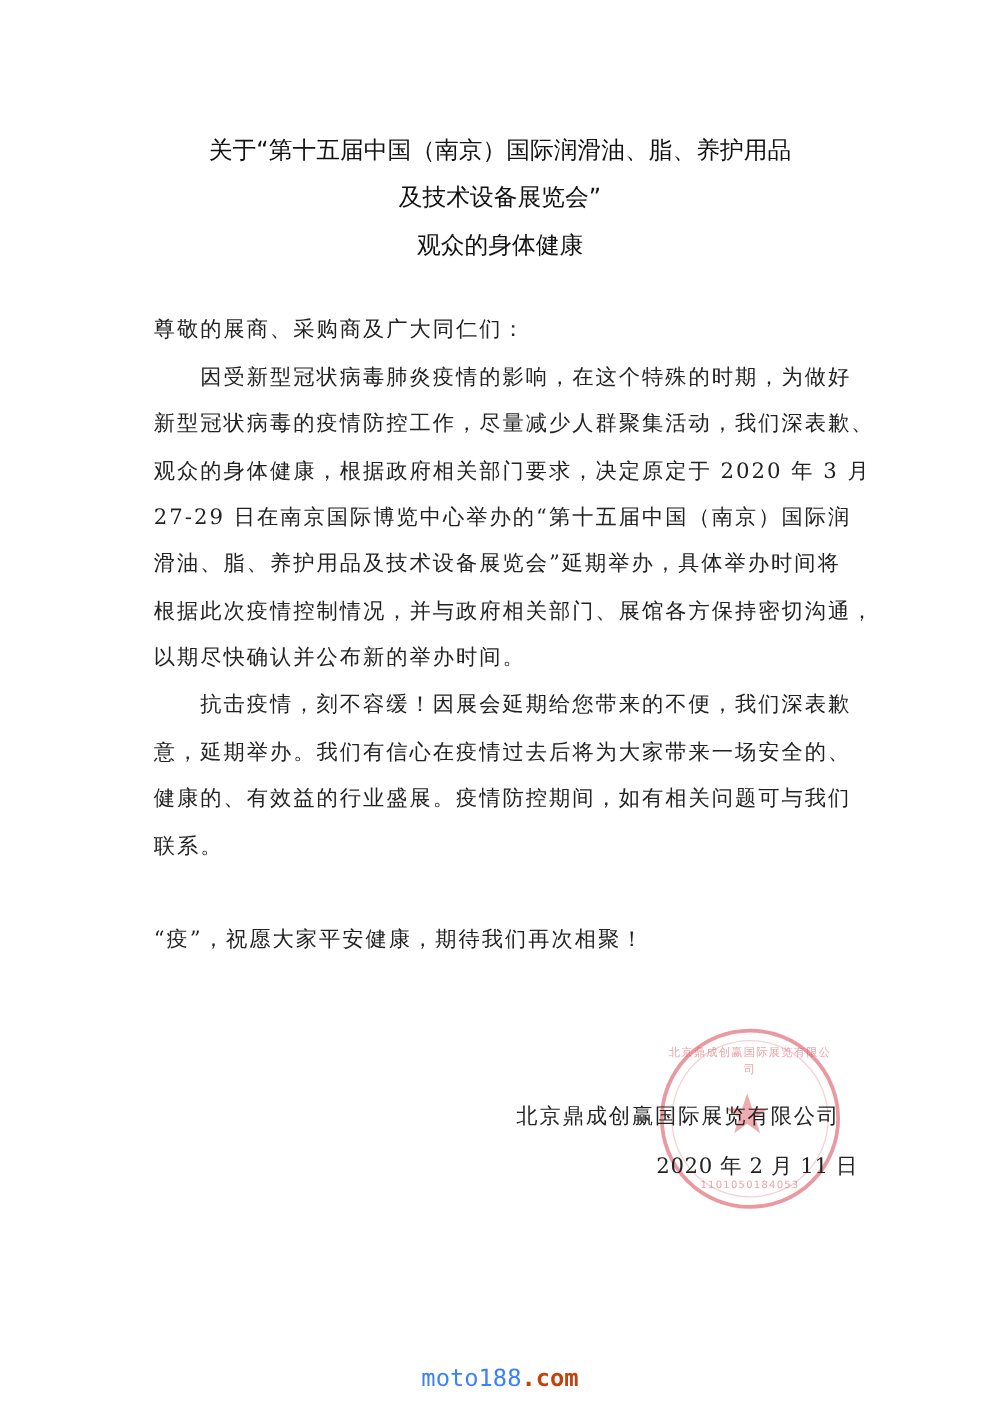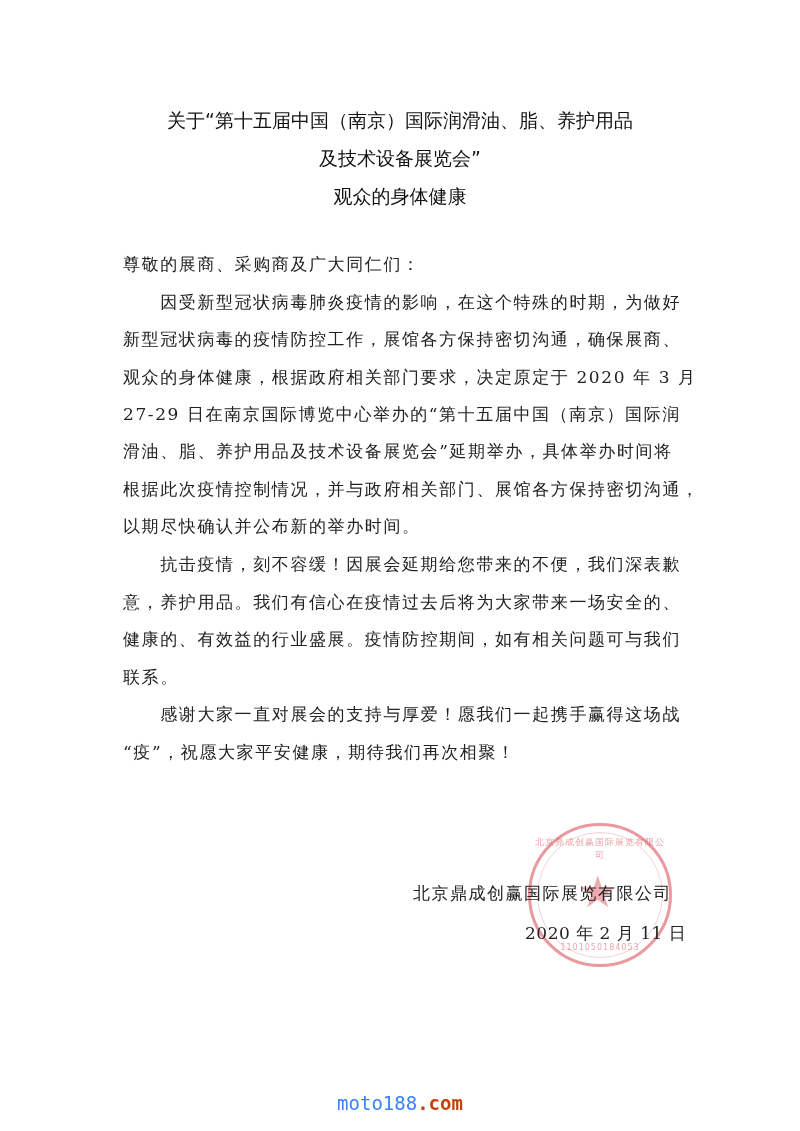--- a/index.html
+++ b/index.html
@@ -32,31 +32,30 @@
 
 <div class="page">
 
   <div class="title" style="top:108px;">关于“第十五届中国（南京）国际润滑油、脂、养护用品</div>
   <div class="title" style="top:146px;">及技术设备展览会”</div>
   <div class="title" style="top:184px;">观众的身体健康</div>
 
   <div class="line" style="top:253px;">尊敬的展商、采购商及广大同仁们：</div>
 
   <div class="line" style="top:291px;">　　因受新型冠状病毒肺炎疫情的影响，在这个特殊的时期，为做好</div>
-  <div class="line" style="top:328px;">新型冠状病毒的疫情防控工作，展馆各方保持密切沟通，确保展商、</div>
+  <div class="line" style="top:328px;">新型冠状病毒的疫情防控工作，尽量减少人群聚集活动，我们深表歉、</div>
   <div class="line" style="top:366px;">观众的身体健康，根据政府相关部门要求，决定原定于 2020 年 3 月</div>
   <div class="line" style="top:403px;">27-29 日在南京国际博览中心举办的“第十五届中国（南京）国际润</div>
   <div class="line" style="top:440px;">滑油、脂、养护用品及技术设备展览会”延期举办，具体举办时间将</div>
   <div class="line" style="top:478px;">根据此次疫情控制情况，并与政府相关部门、展馆各方保持密切沟通，</div>
   <div class="line" style="top:515px;">以期尽快确认并公布新的举办时间。</div>
   <div class="line" style="top:553px;">　　抗击疫情，刻不容缓！因展会延期给您带来的不便，我们深表歉</div>
-  <div class="line" style="top:591px;">意，养护用品。我们有信心在疫情过去后将为大家带来一场安全的、</div>
+  <div class="line" style="top:591px;">意，延期举办。我们有信心在疫情过去后将为大家带来一场安全的、</div>
   <div class="line" style="top:628px;">健康的、有效益的行业盛展。疫情防控期间，如有相关问题可与我们</div>
   <div class="line" style="top:666px;">联系。</div>
-  <div class="line" style="top:703px;">　　感谢大家一直对展会的支持与厚爱！愿我们一起携手赢得这场战</div>
   <div class="line" style="top:741px;">“疫”，祝愿大家平安健康，期待我们再次相聚！</div>
 
   <div class="stamp">
     <div class="stamp-inner"></div>
     <div class="stamp-text stamp-name" style="font-size:9px;">北京鼎成创赢国际展览有限公司</div>
     <div class="stamp-star">★</div>
     <div class="stamp-text stamp-code">1101050184053</div>
   </div>
 
   <div class="sig" style="left:413px; top:882px;">北京鼎成创赢国际展览有限公司</div>

